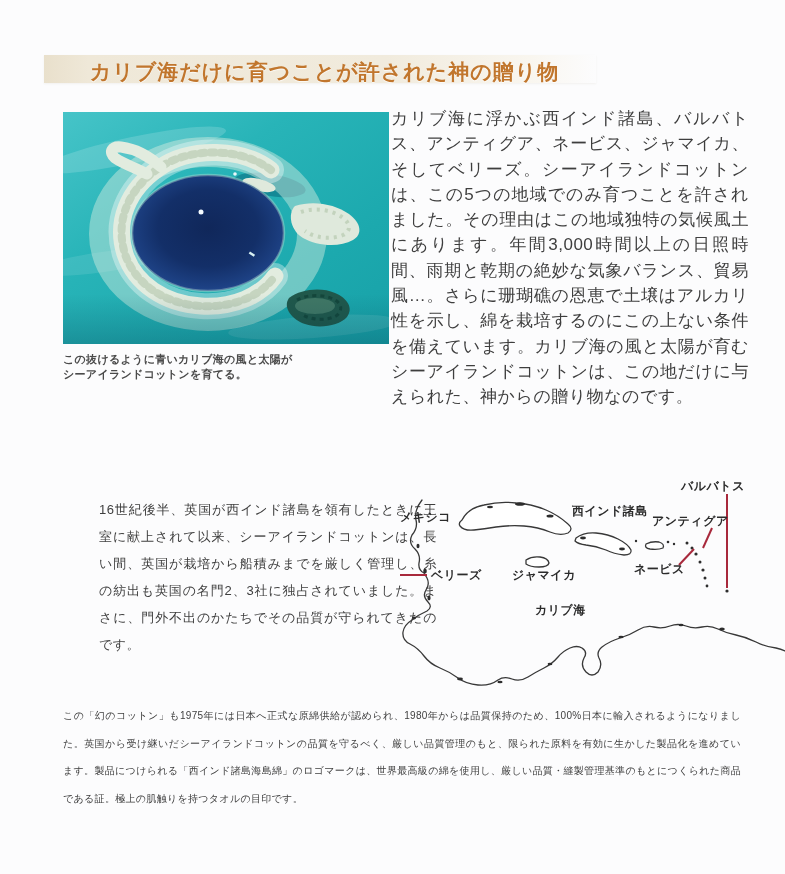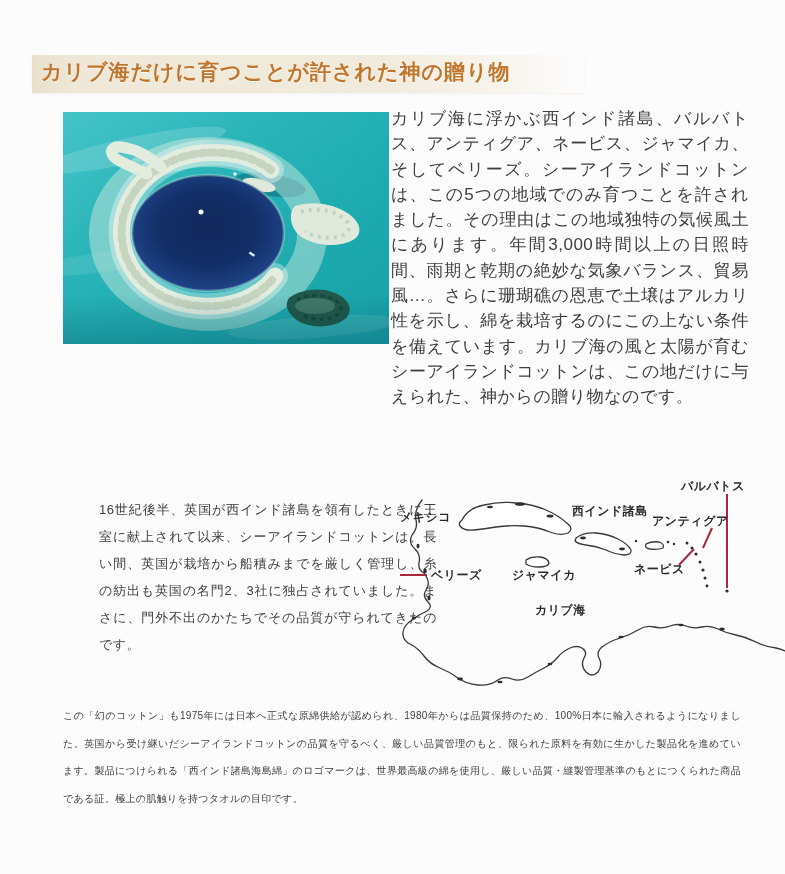--- a/index.html
+++ b/index.html
@@ -10,23 +10,24 @@
   }
   .page{
     position:relative;
     width:785px;height:874px;
     margin:0 auto;
     background:#fcfcfd;
     overflow:hidden;
   }
   .heading-bar{
     position:absolute;
-    left:32px;width:552px;height:38px;
+    left:44px;width:552px;height:28px;
     background:linear-gradient(90deg,#e9e0cc 0%,#efe8d8 8%,#f1ebdd 62%,#f9f6ef 88%,rgba(253,253,253,0) 100%);
     box-shadow:0 1px 2px rgba(120,100,60,0.07);
+    text-align:center;
   }
   .heading-text{
     font-family:"Liberation Serif","DejaVu Serif",serif;
     font-weight:bold;
     font-size:21px;
     line-height:34px;
     letter-spacing:1px;
     color:#c1762d;
     padding-left:9px;
     white-space:nowrap;
@@ -128,20 +129,24 @@
     <path d="M 234,188 C 244,182 262,182 272,188 C 279,192 280,199 273,204 C 263,209 248,208 240,203" fill="none" stroke="#0f3f35" stroke-width="3" stroke-dasharray="4 4" opacity="0.7"></path>
     <ellipse cx="252" cy="194" rx="20" ry="8" fill="rgba(160,210,180,0.25)"></ellipse>
 
     <circle cx="138" cy="100" r="2.5" fill="#f4fbff"></circle>
     <circle cx="172" cy="62" r="1.8" fill="#eaf8fb"></circle>
     <rect x="186" y="141" width="6" height="2.4" fill="#d8f0f2" transform="rotate(32 189 142)"></rect>
 
     <rect x="0" y="182" width="326" height="50" fill="url(#deepedge)"></rect>
   </svg>
 
+  <div class="caption">
+    <div>この抜けるように青いカリブ海の風と太陽が</div>
+    <div>シーアイランドコットンを育てる。</div>
+  </div>
 
   <div class="body-text" id="para-caribbean">カリブ海に浮かぶ西インド諸島、バルバトス、アンティグア、ネービス、ジャマイカ、そしてベリーズ。シーアイランドコットンは、この5つの地域でのみ育つことを許されました。その理由はこの地域独特の気候風土にあります。年間3,000時間以上の日照時間、雨期と乾期の絶妙な気象バランス、貿易風…。さらに珊瑚礁の恩恵で土壌はアルカリ性を示し、綿を栽培するのにこの上ない条件を備えています。カリブ海の風と太陽が育むシーアイランドコットンは、この地だけに与えられた、神からの贈り物なのです。</div>
 
 
   <div class="body-text" id="para-japan">16世紀後半、英国が西インド諸島を領有したときに王室に献上されて以来、シーアイランドコットンは、長い間、英国が栽培から船積みまでを厳しく管理し、糸の紡出も英国の名門2、3社に独占されていました。まさに、門外不出のかたちでその品質が守られてきたのです。</div>
 
   <svg class="map" viewBox="0 0 385 218" aria-hidden="true">
 
     <path class="coast" d="M 22,22 Q 14,32 16,42 Q 18,50 12,57 Q 8,65 15,71 Q 21,77 19,85 Q 18,92 24,95 L 27,100 Q 30,106 26,112 Q 22,118 28,124 Q 33,129 27,133 Q 18,137 12,142 Q 4,147 3,154 Q 2,162 10,166 Q 18,170 24,178 Q 30,186 40,190 Q 50,194 58,200 Q 66,206 78,207 Q 90,208 98,202 Q 104,198 112,201 Q 120,204 128,199 Q 136,194 144,190 Q 152,186 158,179 Q 163,173 170,170 Q 177,167 182,170 Q 188,174 184,180 Q 180,188 186,194 Q 192,200 198,194 Q 203,187 199,180 Q 196,174 202,169 Q 210,163 220,160 Q 230,157 238,152 Q 246,147 254,149 Q 262,151 270,148 Q 278,145 286,148 Q 294,151 302,149 Q 310,147 318,151 Q 326,155 336,157 Q 346,159 356,164 Q 366,169 376,170 Q 381,171 385,173"></path>
 

